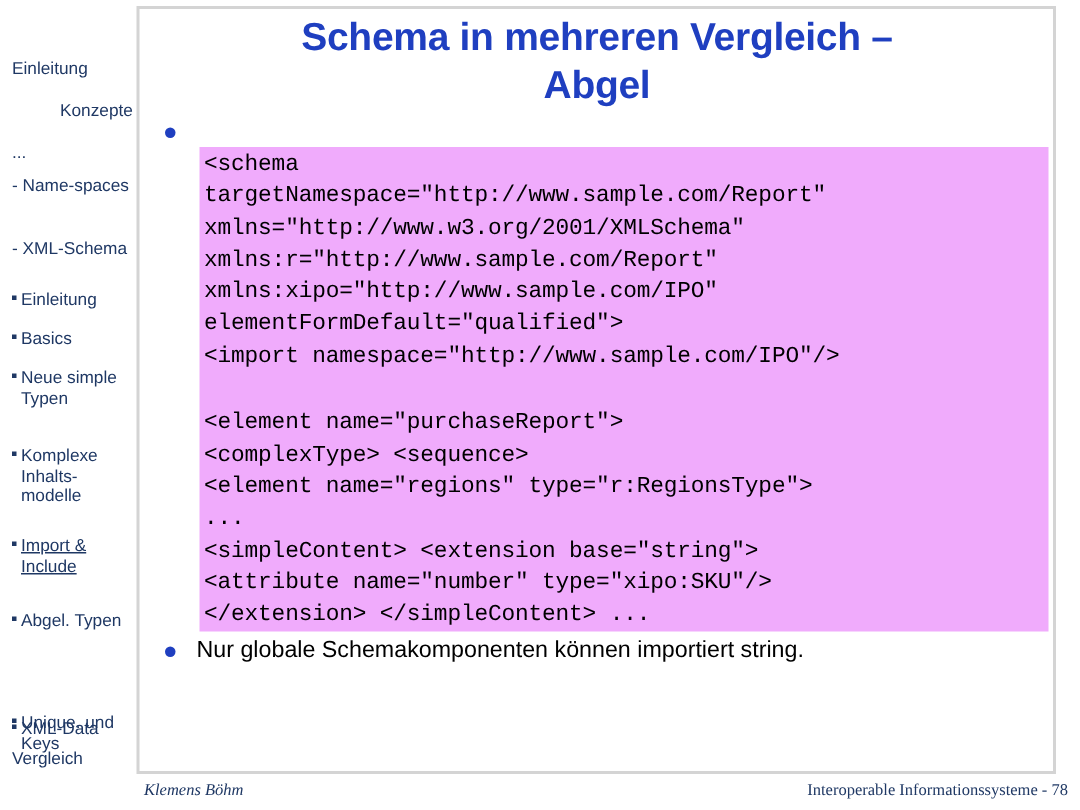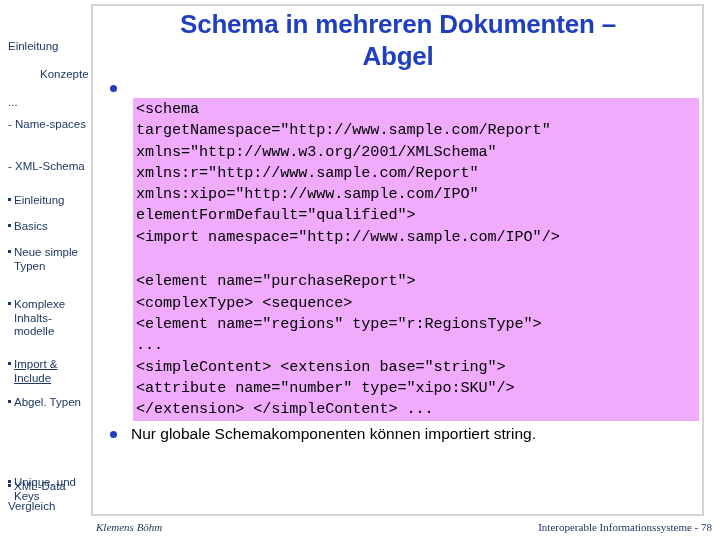--- a/index.html
+++ b/index.html
@@ -171,30 +171,30 @@
       <div class="nav-item lvl0 indent-wrap" style="top: 40px;"><span class="label">Einleitung</span></div>
       <div class="nav-item lvl0 indent-wrap" style="top: 68px; padding-left: 40px;"><span class="label">Konzepte</span></div>
       <div class="nav-item lvl1 indent-wrap" style="top: 96px;"><span class="label">...</span></div>
       <div class="nav-item lvl1 indent-wrap" style="top: 118px;"><span class="dash">- </span><span class="label">Name-spaces</span></div>
       <div class="nav-item lvl1 indent-wrap" style="top: 160px;"><span class="dash">- </span><span class="label">XML-Schema</span></div>
       <div class="nav-item lvl2 indent-wrap" style="top: 194px;"><span class="bullet-sq"></span><span class="label">Einleitung</span></div>
       <div class="nav-item lvl2 indent-wrap" style="top: 220px;"><span class="bullet-sq"></span><span class="label">Basics</span></div>
       <div class="nav-item lvl2 indent-wrap" style="top: 246px;"><span class="bullet-sq"></span><span class="label">Neue simple Typen</span></div>
       <div class="nav-item lvl2 active indent-wrap" style="top: 358px;"><span class="bullet-sq"></span><span class="label">Import &amp; Include</span></div>
       <div class="nav-item lvl2 indent-wrap" style="top: 298px;"><span class="bullet-sq"></span><span class="label">Komplexe Inhalts-modelle</span></div>
-      <div class="nav-item lvl2 indent-wrap" style="top: 396px;"><span class="bullet-sq"></span><span class="label">Abgel. Typen</span></div>
+      <div class="nav-item lvl2 indent-wrap" style="top: 408px;"><span class="bullet-sq"></span><span class="label">Abgel. Typen</span></div>
       <div class="nav-item lvl2 indent-wrap" style="top: 440px; margin-top: 36px;"><span class="bullet-sq"></span><span class="label">Unique. und Keys</span></div>
       <div class="nav-item lvl2 indent-wrap" style="top: 480px;"><span class="bullet-sq"></span><span class="label">XML-Data</span></div>
       <div class="nav-item lvl0 indent-wrap" style="top: 500px;"><span class="label">Vergleich</span></div>
     </div>
 
   <div id="frame"></div>
 
   <div id="title">
-    <div>Schema in mehreren Dokumenten –</div>
+    <div>Schema in mehreren Vergleich –</div>
     <div>Abgel</div>
   </div>
 
   <div id="body-content">
 
     <div class="bullet-row">
       <span class="dot"></span>
     </div>
 
     <div class="code-block" id="code-block-1">

